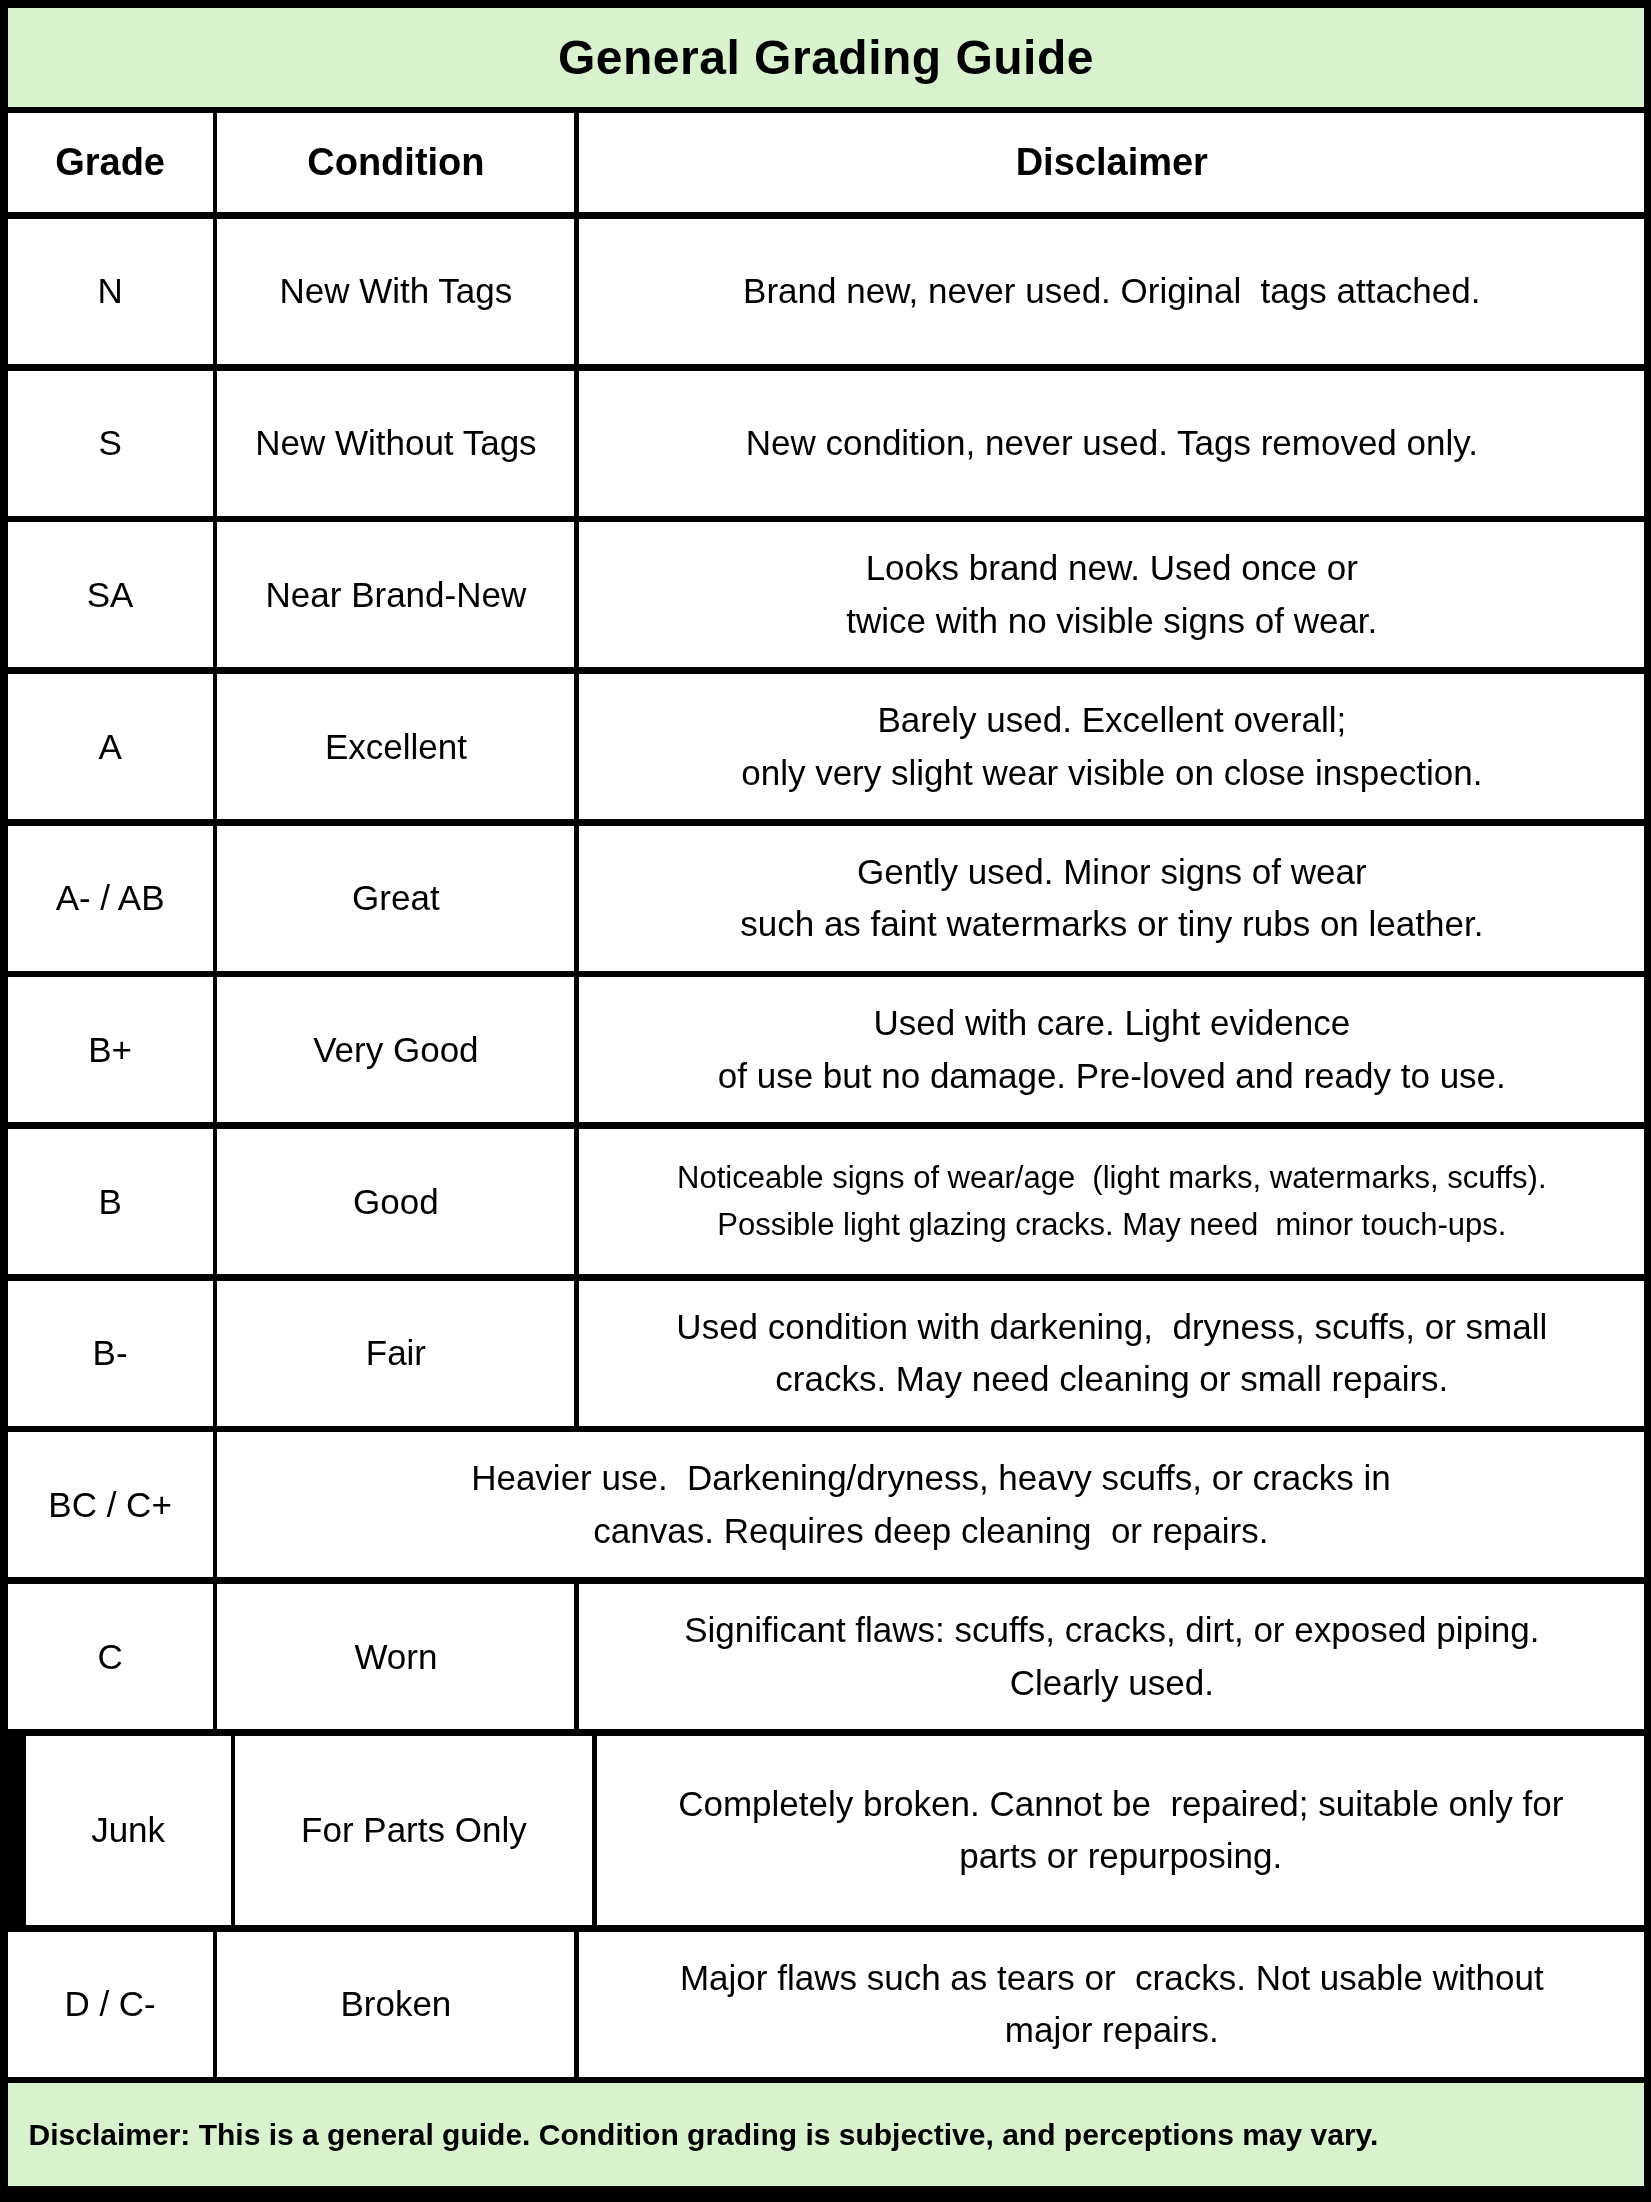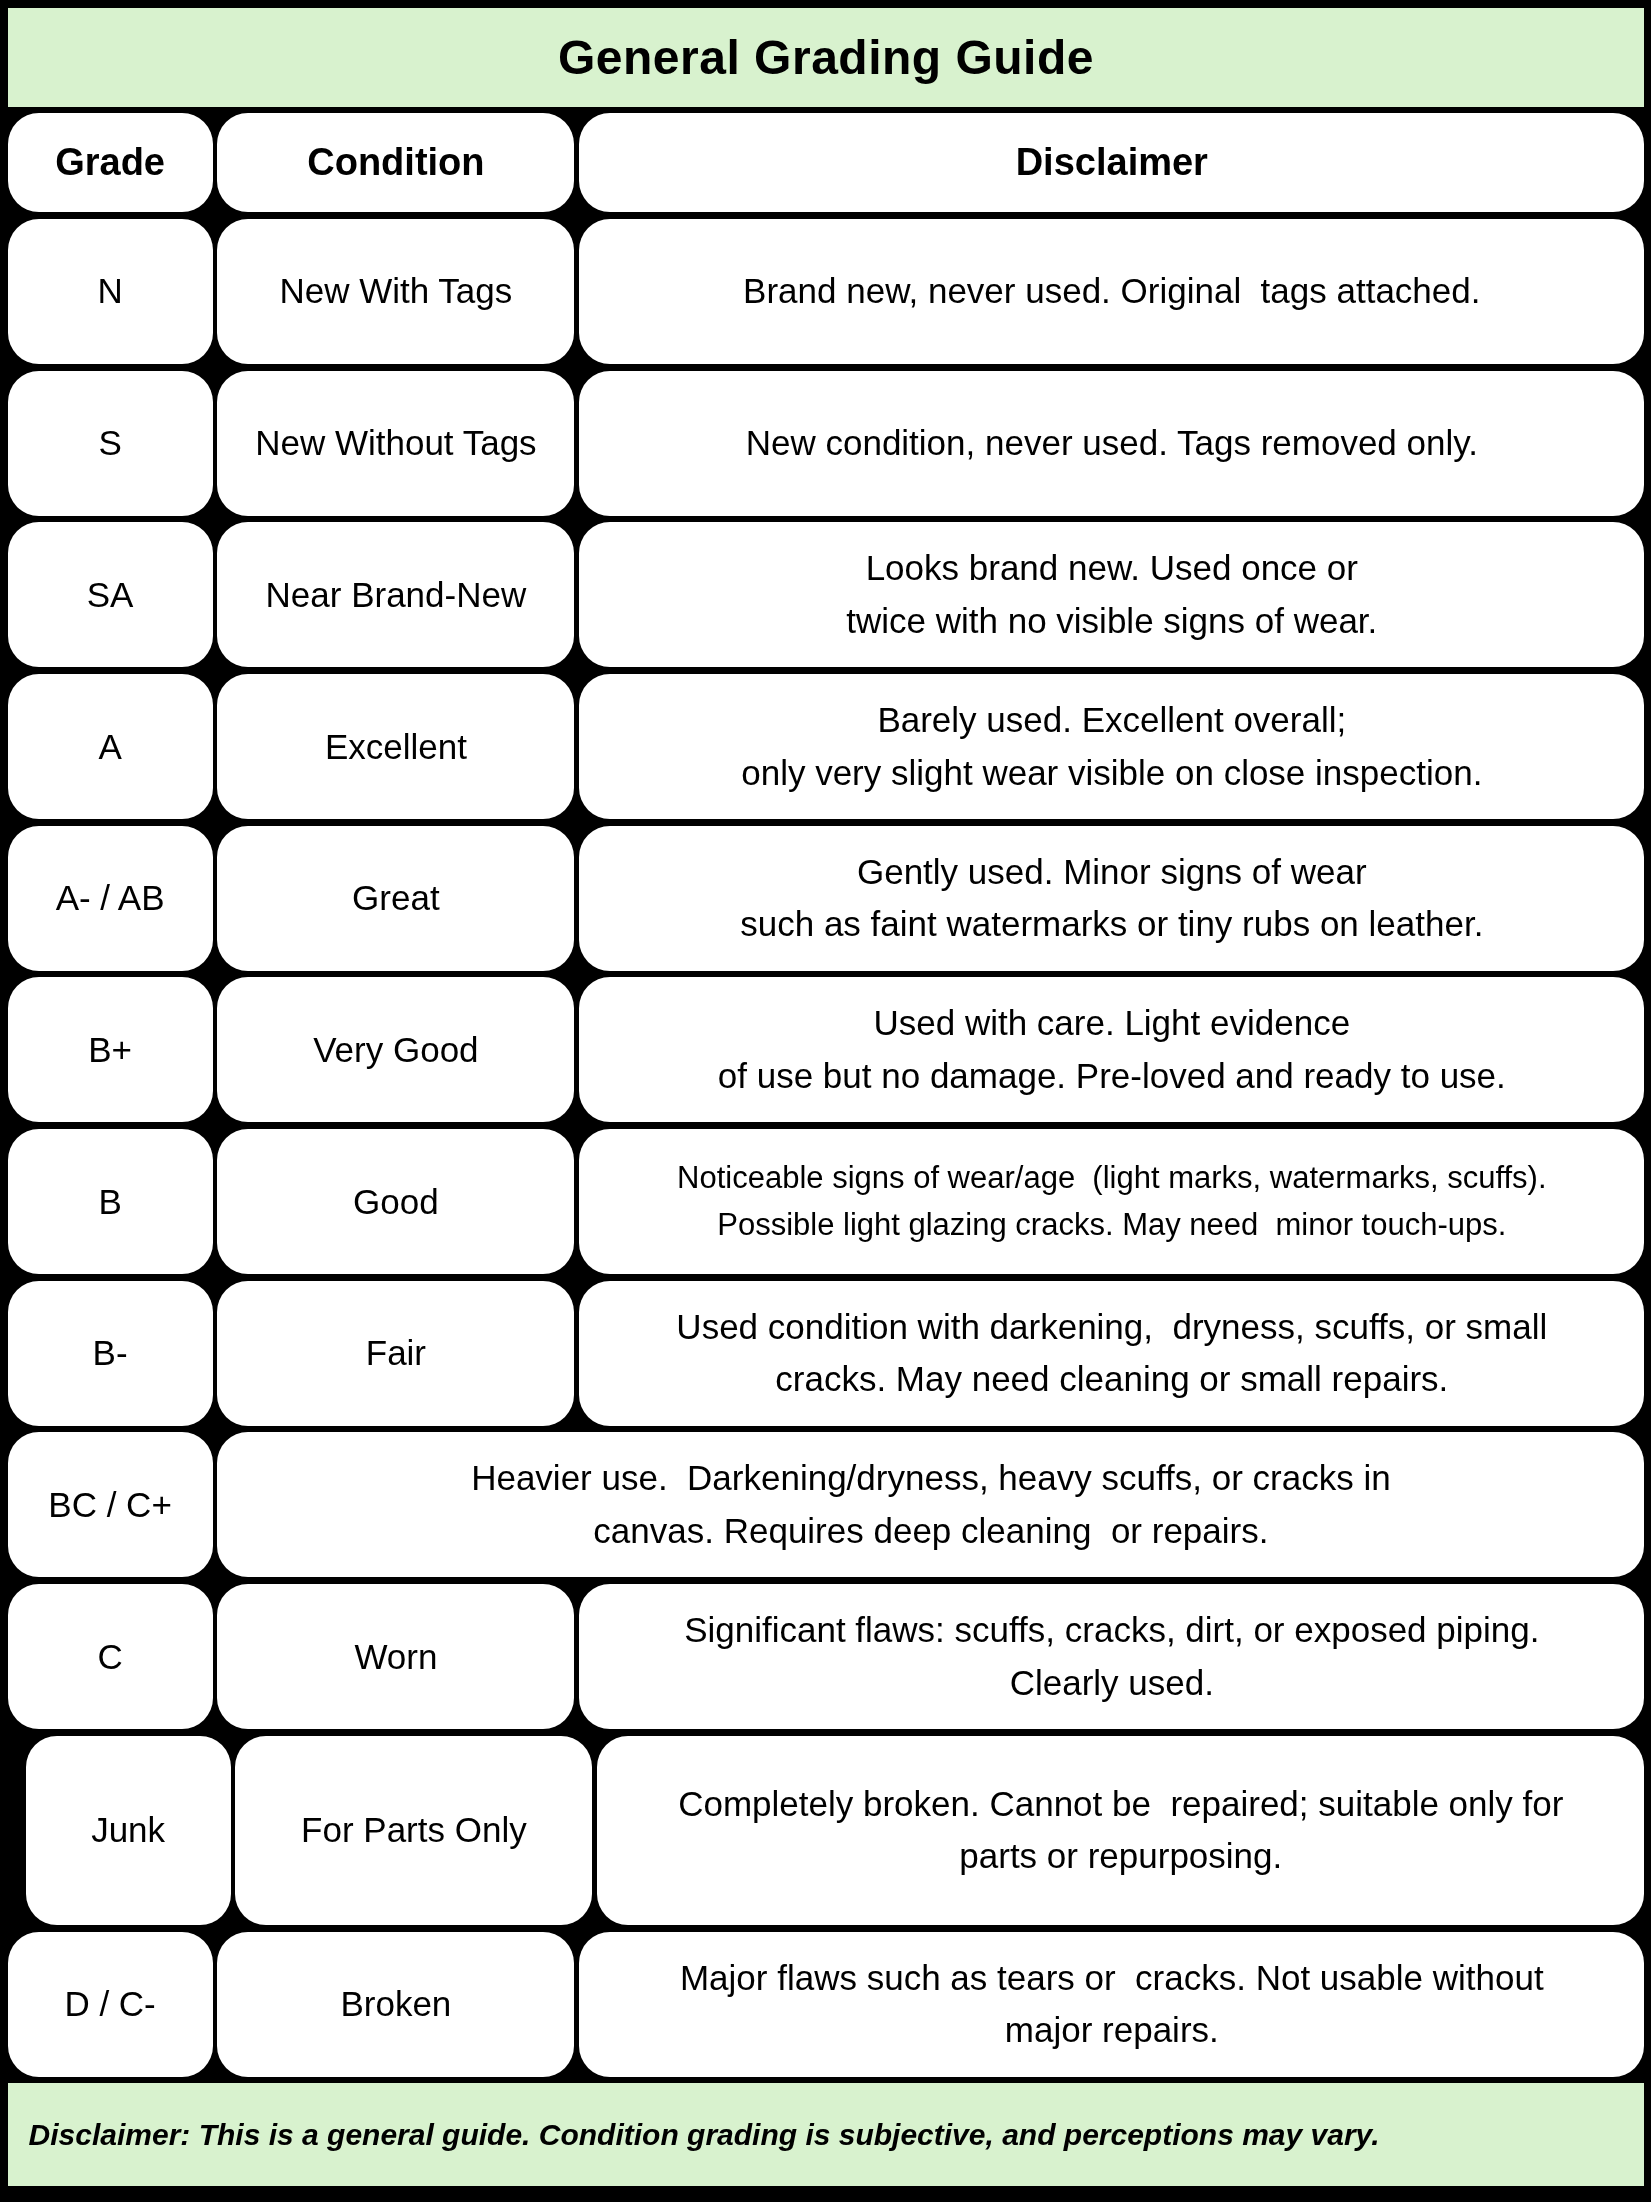--- a/index.html
+++ b/index.html
@@ -47,21 +47,20 @@
   .header-row { height: 99px; }
   .data-row { height: 145px; }
   .data-row.tall { height: 189px; padding-left: 18px; }
   .cell {
     background: #ffffff;
     display: flex;
     align-items: center;
     justify-content: center;
     text-align: center;
     box-sizing: border-box;
-    border-radius: 31px;
   }
   .col-grade { width: 205px; flex: none; }
   .col-cond  { width: 357px; flex: none; }
   .col-desc  { flex: 1; min-width: 0; }
   .header-row .cell {
     font-size: 38px;
     font-weight: bold;
   }
   .data-row .cell {
     font-size: 35px;
@@ -76,21 +75,20 @@
   .disclaimer-band {
     height: 103px;
     justify-content: flex-start;
     padding-left: 21px;
     box-sizing: border-box;
   }
   .disclaimer-text {
     font-size: 30px;
     font-weight: bold;
     text-align: left;
-    font-style: italic;
   }
 </style>
 </head>
 <body>
 
 <div class="canvas">
   <div class="table-wrap">
 
     <div class="band title-band">
       <div class="title-text">General Grading Guide</div>

